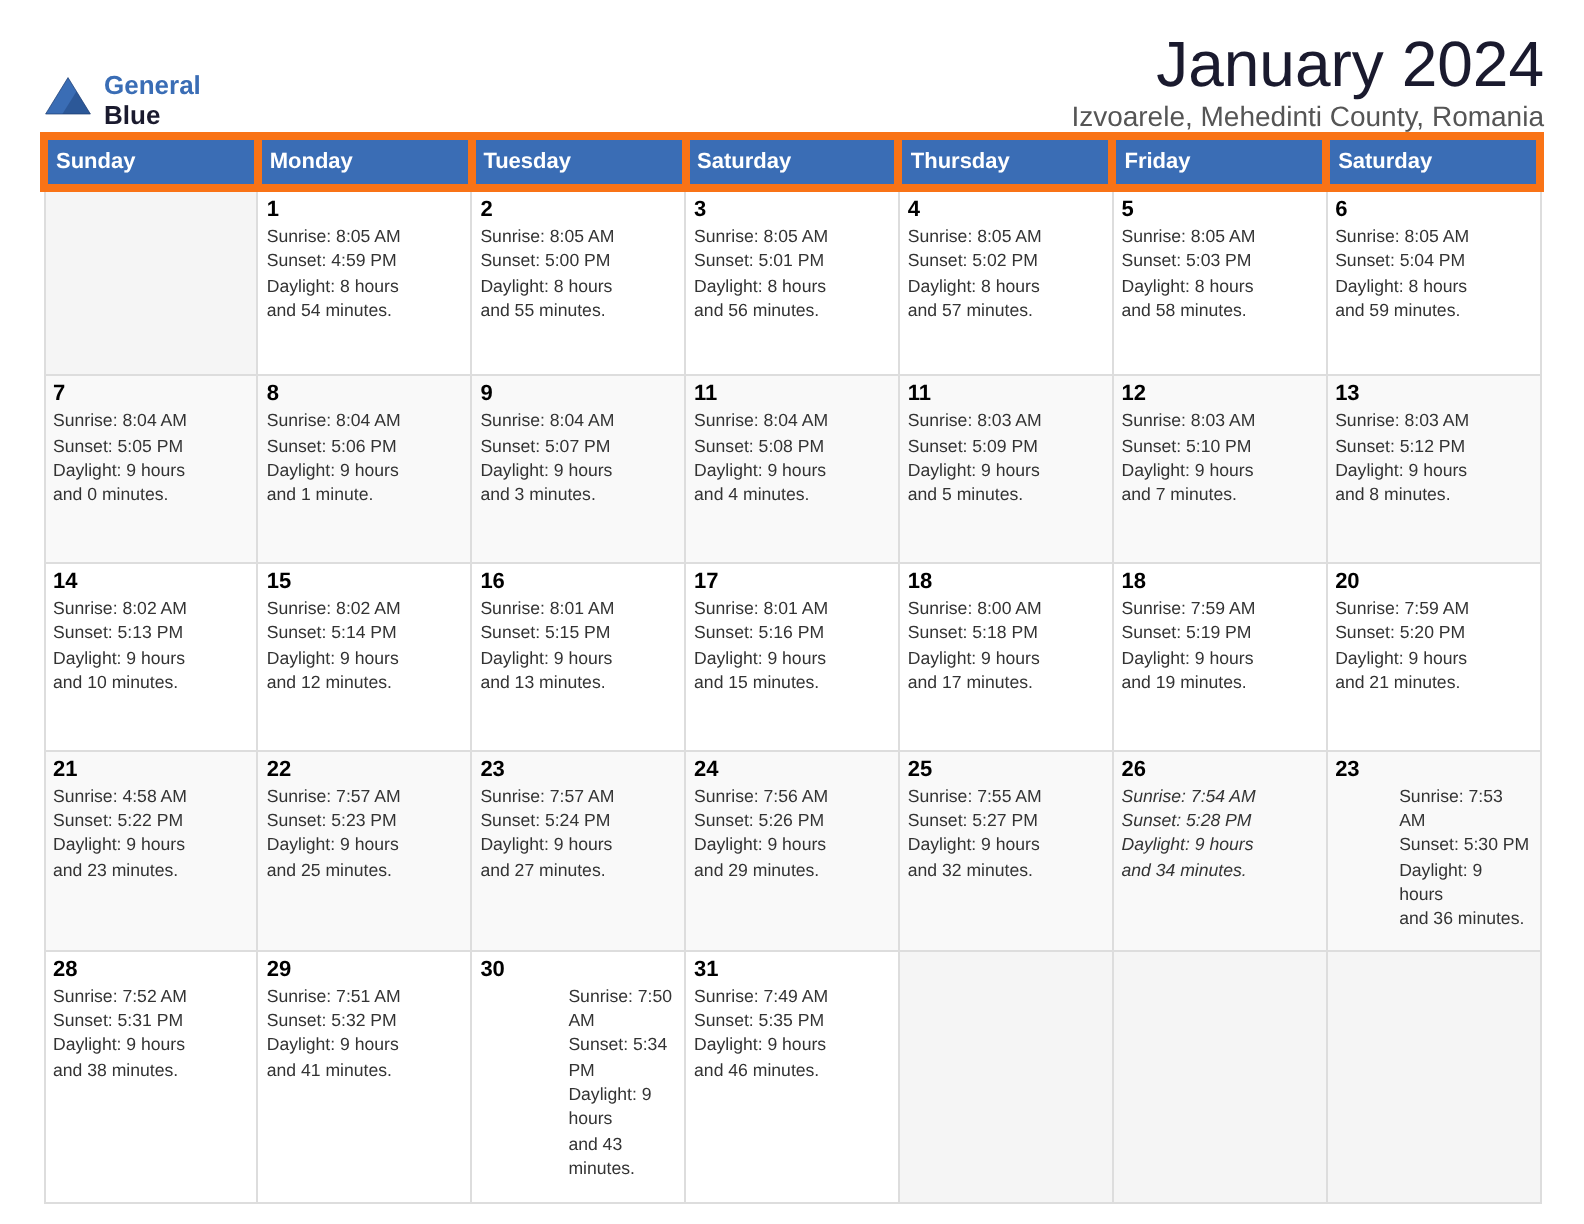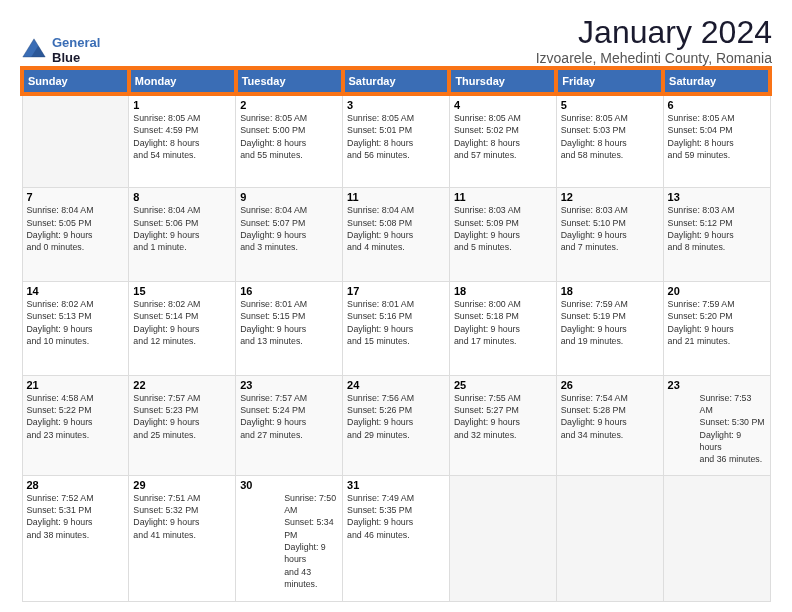--- a/index.html
+++ b/index.html
@@ -309,21 +309,21 @@
           </td>
           <td>
             <span class="day-num">25</span>
             <div class="day-info" style="white-space: pre-line;">Sunrise: 7:55 AM
 Sunset: 5:27 PM
 Daylight: 9 hours
 and 32 minutes.</div>
           </td>
           <td>
             <span class="day-num">26</span>
-            <div class="day-info" style="white-space: pre-line;">Sunrise: 7:54 AM
+            <div class="day-info" style="white-space: pre-line; font-style: italic;">Sunrise: 7:54 AM
 Sunset: 5:28 PM
 Daylight: 9 hours
 and 34 minutes.</div>
           </td>
           <td>
             <span class="day-num">23</span>
             <div class="day-info" style="white-space: pre-line; margin-left: 32px;">Sunrise: 7:53 AM
 Sunset: 5:30 PM
 Daylight: 9 hours
 and 36 minutes.</div>

